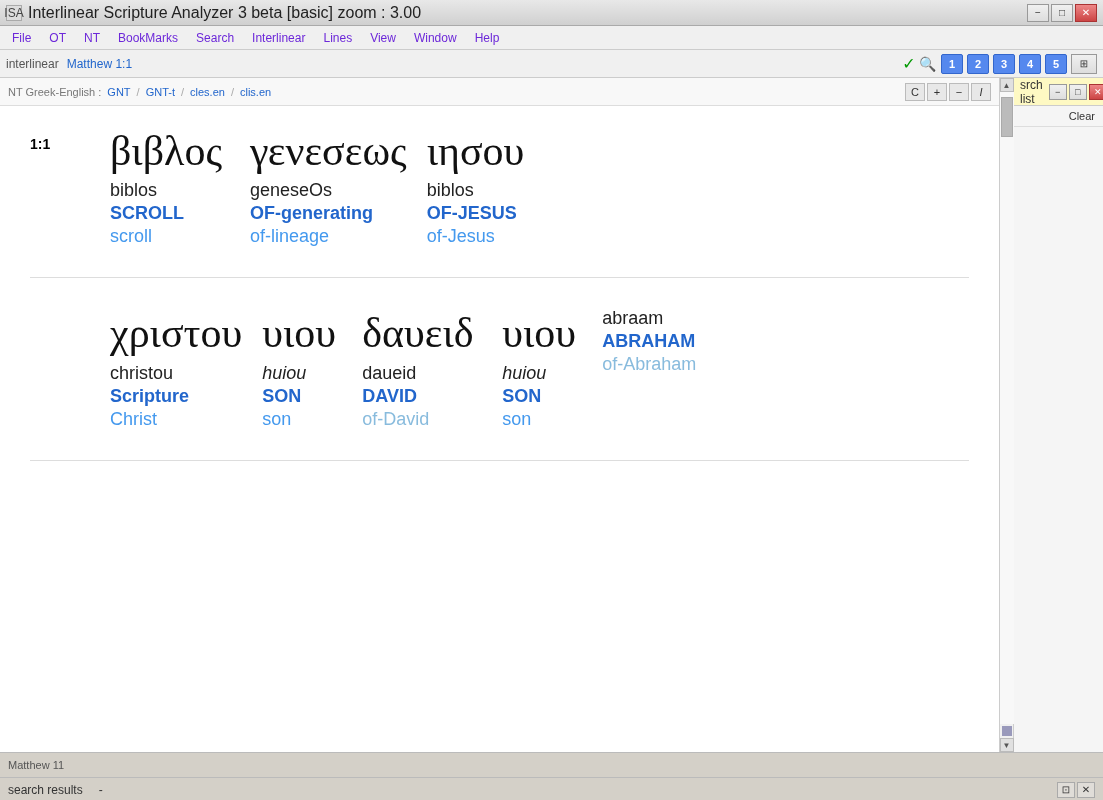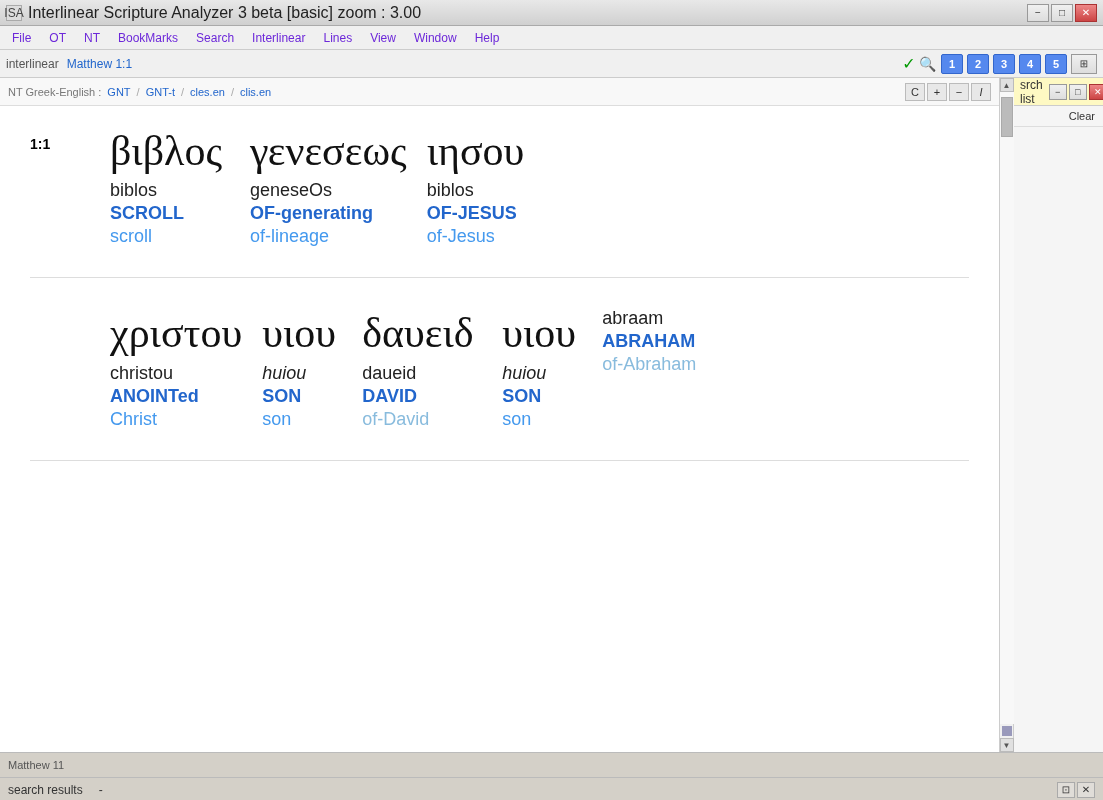--- a/index.html
+++ b/index.html
@@ -361,21 +361,21 @@
       <hr class="divider">
 
       <div class="verse-block">
         <div class="verse-row">
           <div class="verse-num" style="min-width:70px;"></div>
           <div class="words-grid">
 
             <div class="word-col">
               <div class="greek-text">χριστου</div>
               <div class="translit">christou</div>
-              <div class="gloss-upper">ANOINTed</div>
+              <div class="gloss-upper">Scripture</div>
               <div class="gloss-lower">Christ</div>
             </div>
 
             <div class="word-col narrow">
               <div class="greek-text">υιου</div>
               <div class="translit italic"><em>huiou</em></div>
               <div class="gloss-upper">SON</div>
               <div class="gloss-lower">son</div>
             </div>
 

